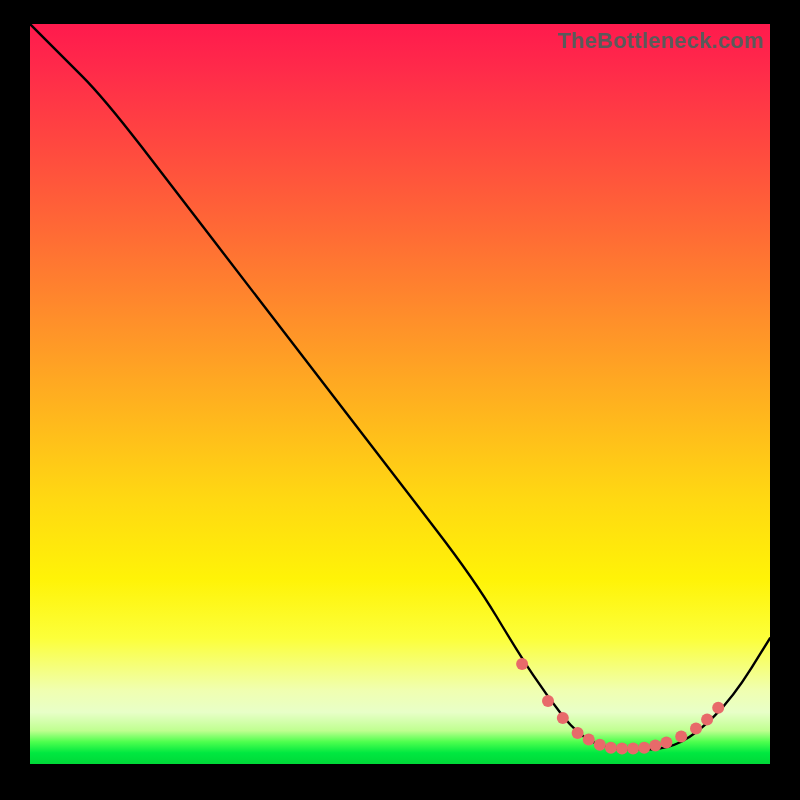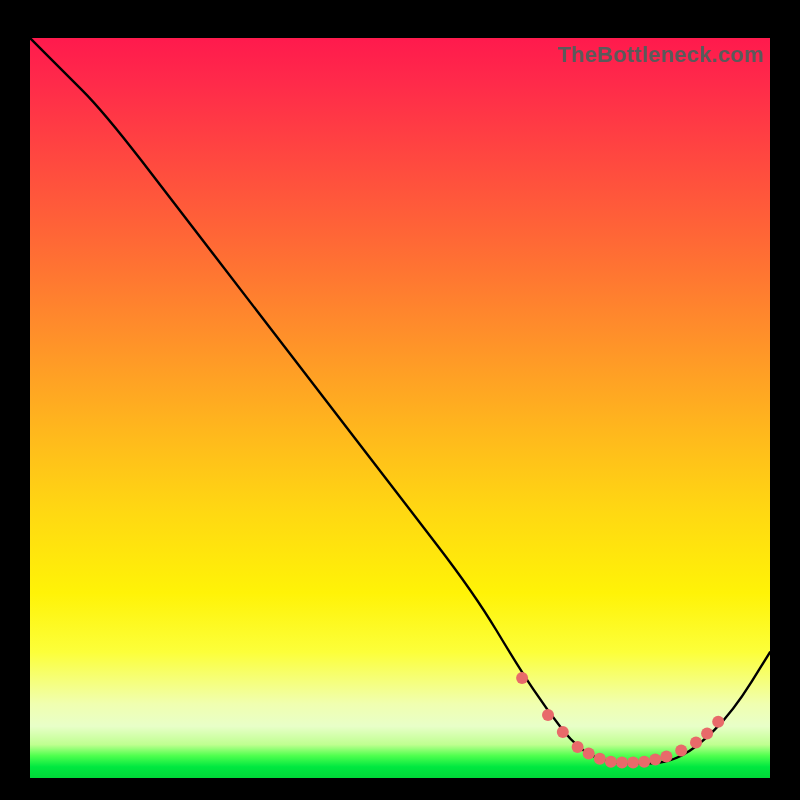--- a/index.html
+++ b/index.html
@@ -13,21 +13,21 @@
   }
   .stage {
     position: relative;
     width: 800px;
     height: 800px;
     background: #000;
   }
   .plot-area {
     position: absolute;
     left: 30px;
-    top: 38px;
+    top: 24px;
     width: 740px;
     height: 740px;
     overflow: hidden;
   }
   .gradient {
     position: absolute;
     inset: 0;
     
     background: linear-gradient(
       to bottom,

